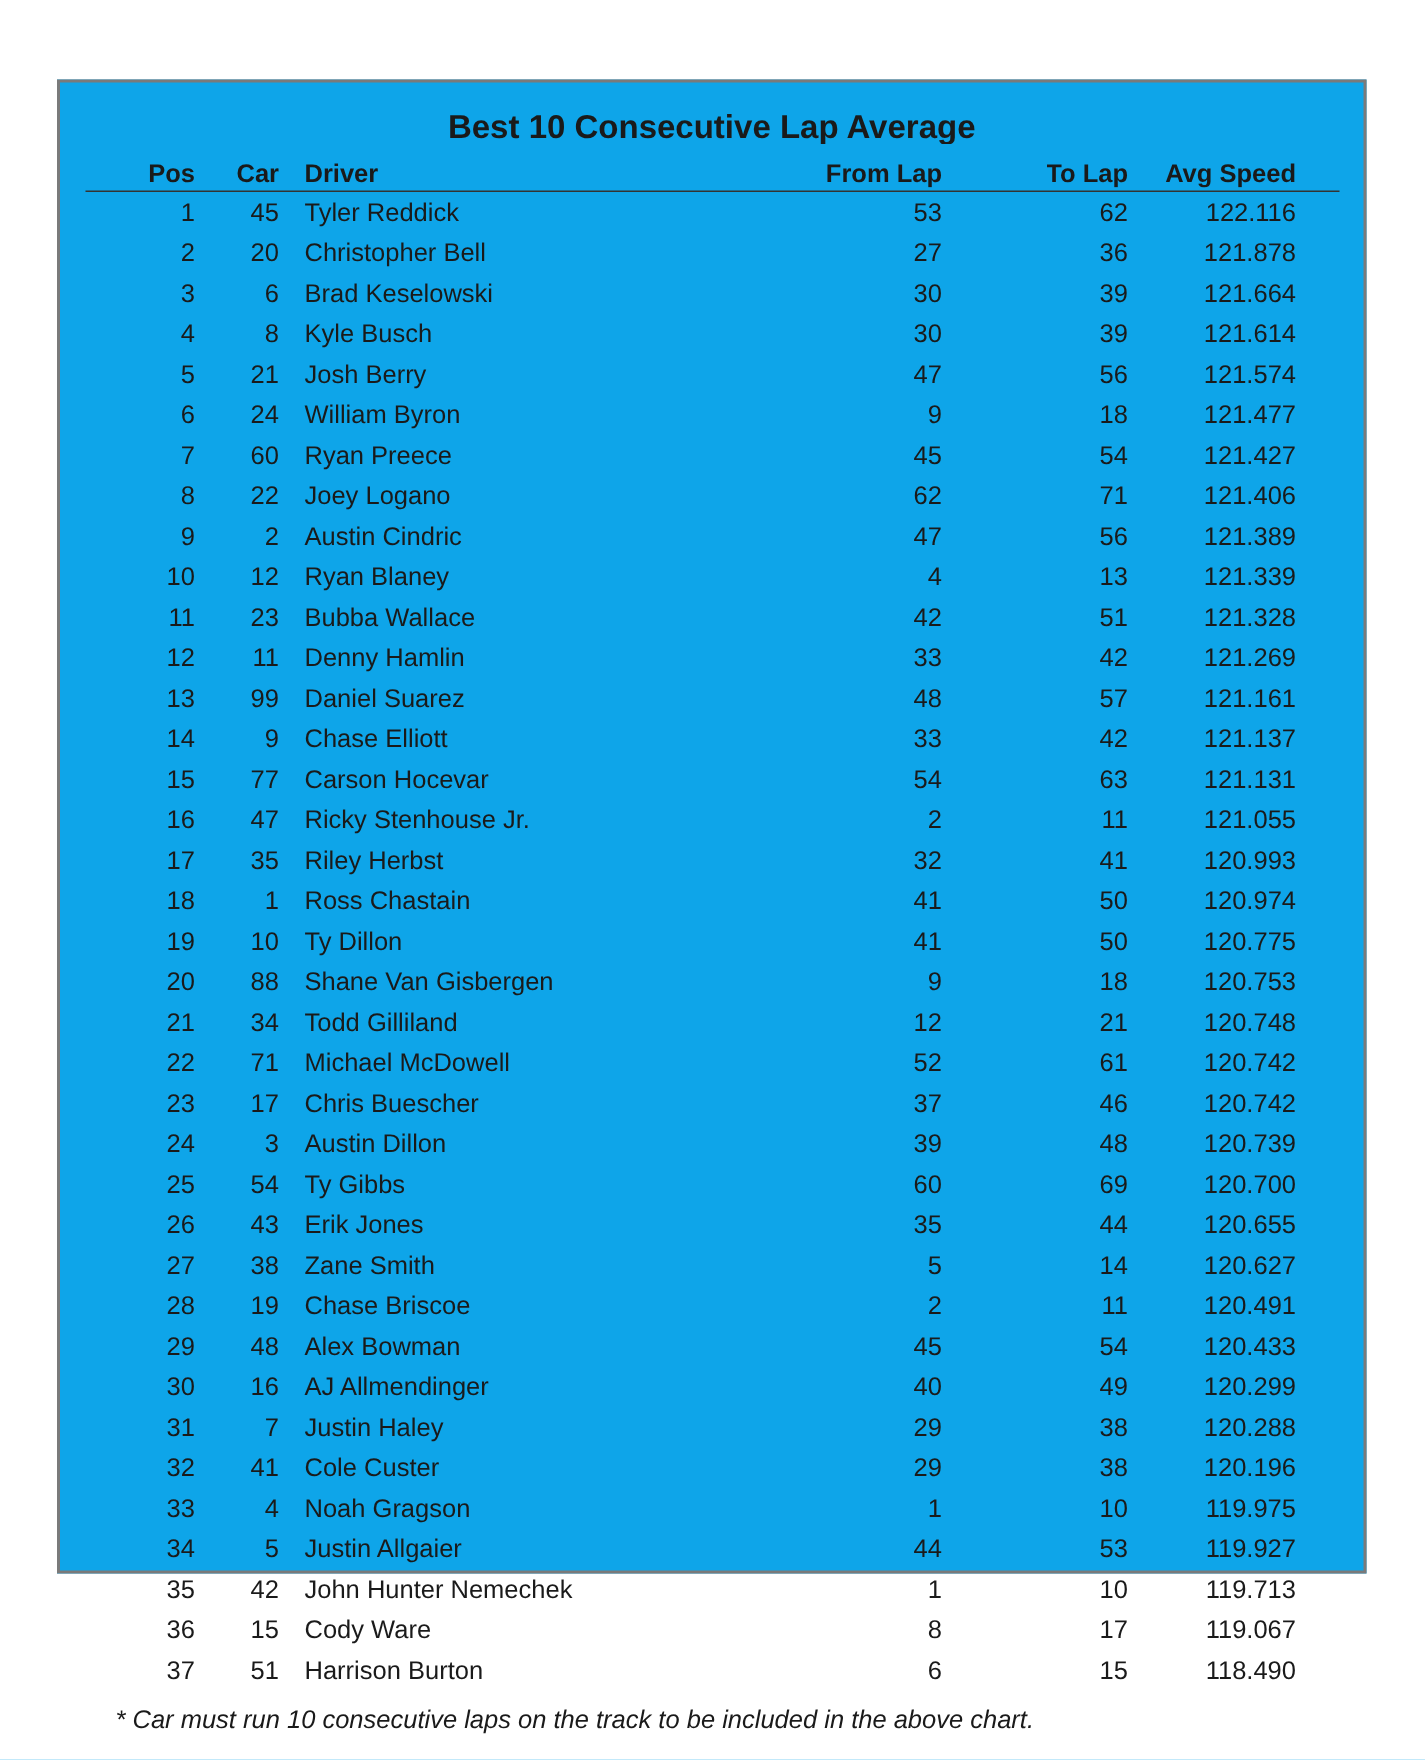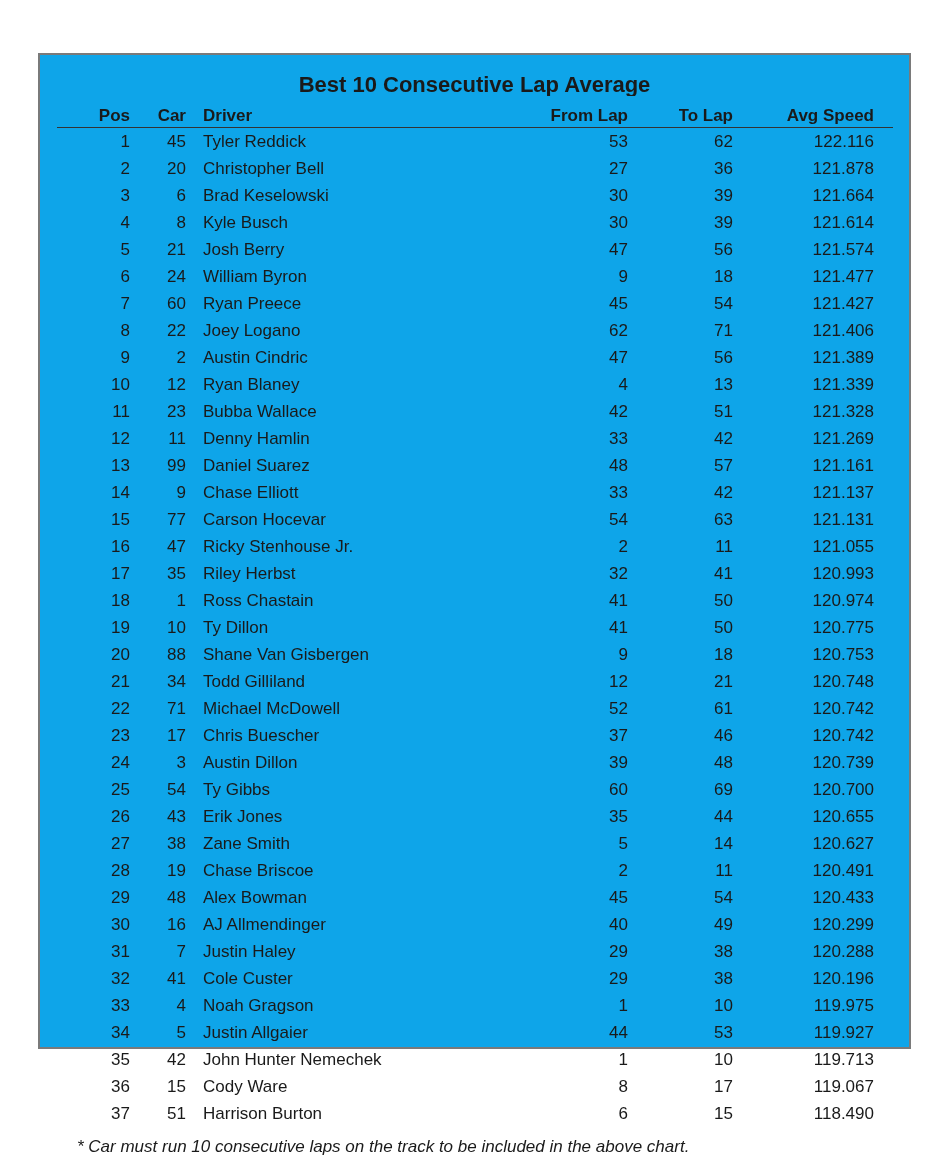--- a/index.html
+++ b/index.html
@@ -18,22 +18,22 @@
     border-bottom: 1.5px solid #333;
   }
   .hdr span, .row span { position: absolute; white-space: nowrap; }
   .hdr span { font-weight: bold; font-size: 17px; line-height: 20px; top: 3px; height: 19px; overflow: hidden; }
   .rows { position: absolute; left: 17px; top: 25px; width: 836px; }
   .row { position: relative; height: 27px; font-size: 17px; line-height: 27px; }
   .c-pos { right: 763px; text-align: right; }
   .c-car { right: 707px; text-align: left; }
   .c-drv { left: 146px; }
   .c-from { right: 265px; text-align: right; }
-  .c-to { right: 160px; text-align: left; }
-  .c-spd { right: 19px; }
+  .c-to { right: 141px; text-align: left; }
+  .c-spd { right: 29px; }
   .footnote {
     position: absolute; left: 37px; top: 1082px; font-size: 17px; line-height: 20px; font-style: italic;
   }
 </style>
 </head>
 <body>
 
 <div class="frame">
   <div class="title">Best 10 Consecutive Lap Average</div>
 

